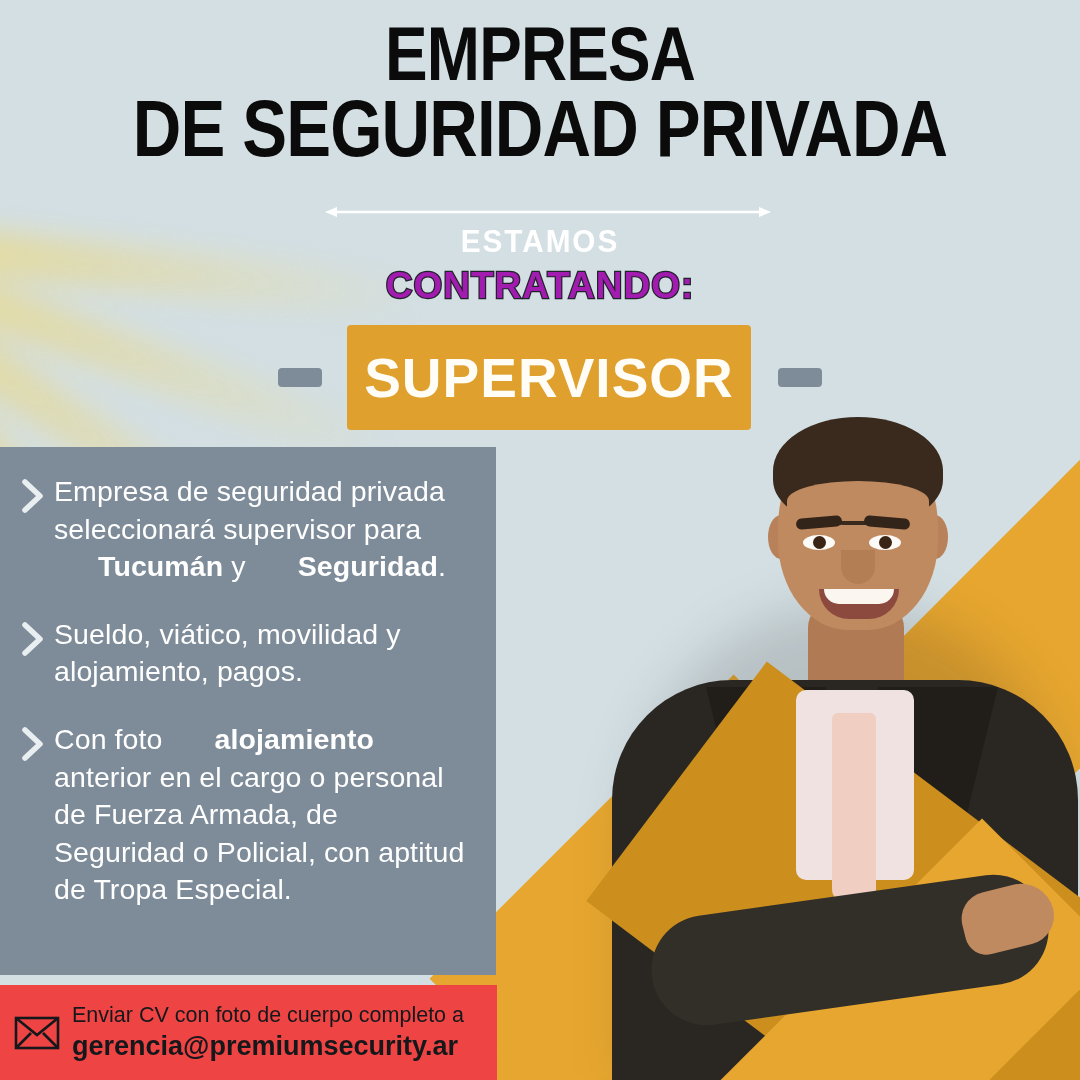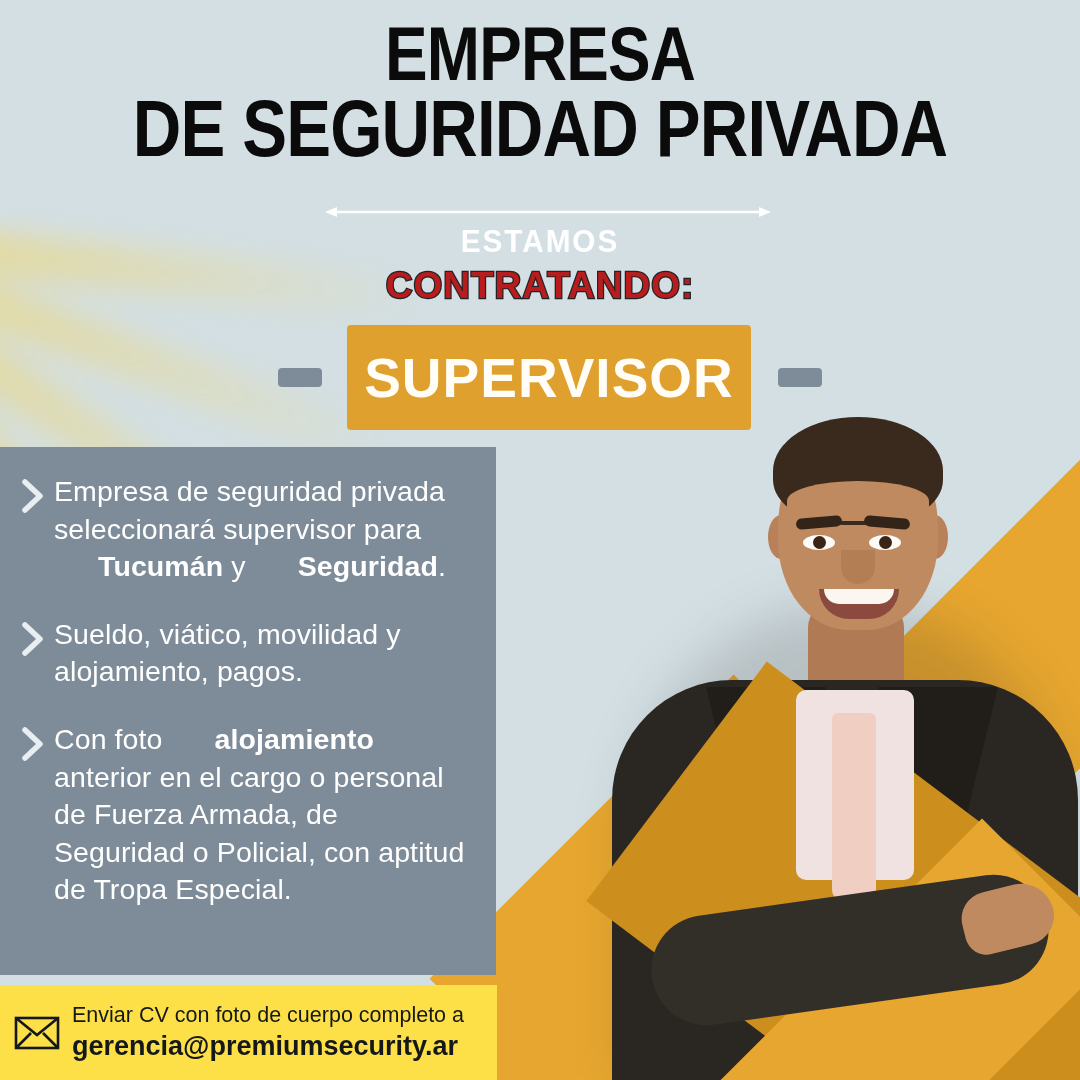--- a/index.html
+++ b/index.html
@@ -264,21 +264,21 @@
     font-weight: bold;
     font-size: 31px;
     letter-spacing: 2px;
     transform: scaleX(.96);
   }
   .contratando {
     position: absolute;
     left: 0; top: 265px;
     width: 1080px;
     text-align: center;
-    color: #b91c1c;
+    color: #a21caf;
     font-weight: bold;
     font-size: 37px;
     letter-spacing: 1px;
     -webkit-text-stroke: 2.4px #1d2328;
     paint-order: stroke fill;
   }
 
   
   .badge {
     position: absolute;
@@ -331,21 +331,21 @@
     line-height: 1.32;
     letter-spacing: .1px;
   }
   .bullet-text b { font-weight: bold; margin-left: 44px; }
 
   
   .footer {
     position: absolute;
     left: 0; top: 985px;
     width: 497px; height: 95px;
-    background: #fde047;
+    background: #ef4444;
     display: flex;
     align-items: center;
     padding-left: 14px;
     box-sizing: border-box;
   }
   .env-icon {
     flex: 0 0 auto;
     margin-right: 12px;
   }
   .footer-text {

